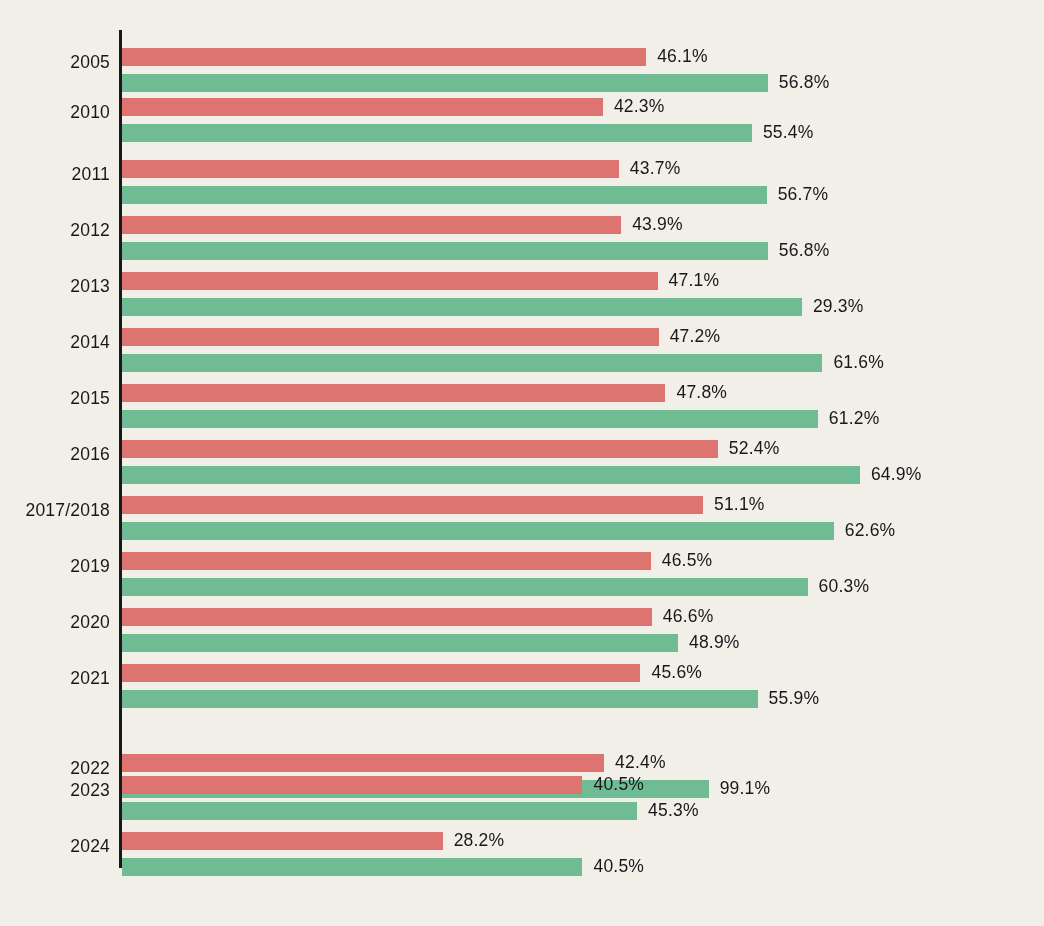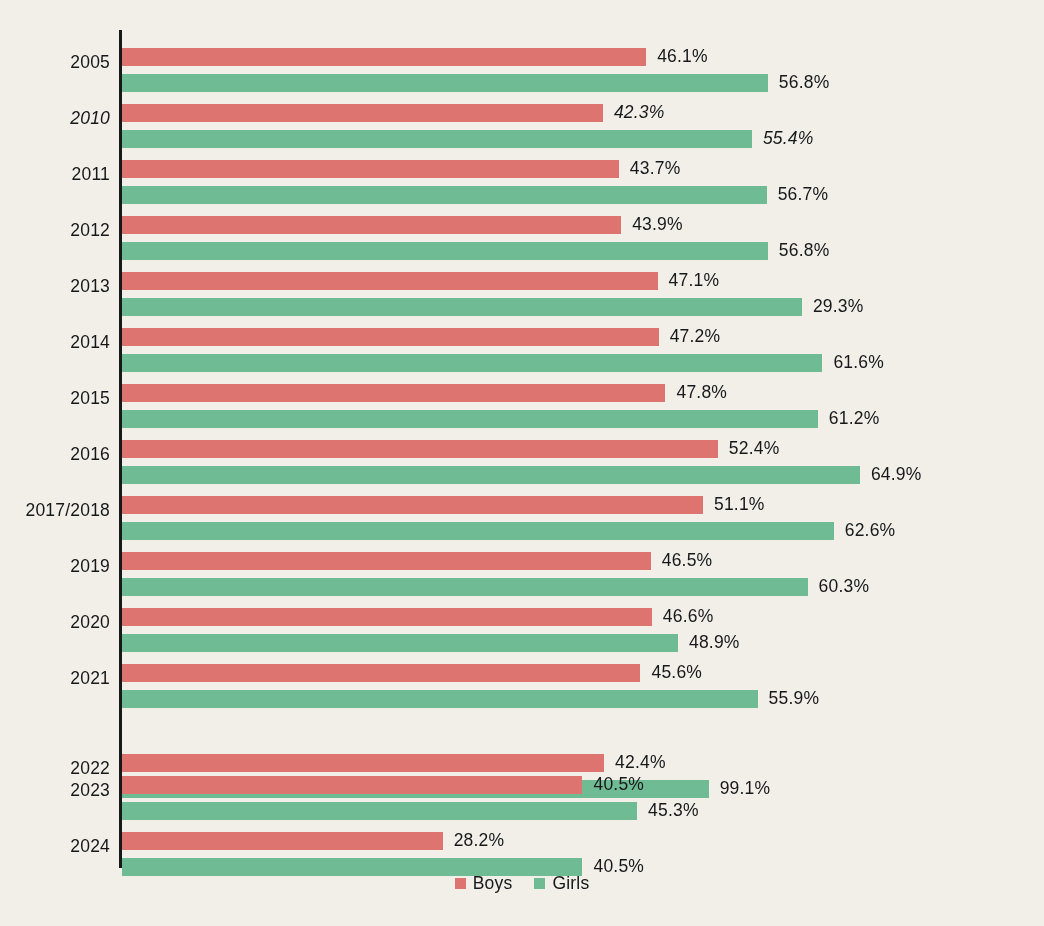--- a/index.html
+++ b/index.html
@@ -129,21 +129,21 @@
             <div class="bar-line boys">
               <span class="bar-rect boys" style="width: 524.157px; background: rgb(222, 116, 112);"></span>
               <span class="bar-value">46.1%</span>
             </div>
             <div class="bar-line girls">
               <span class="bar-rect girls" style="width: 645.816px; background: rgb(111, 187, 148);"></span>
               <span class="bar-value">56.8%</span>
             </div>
           </div>
         </div>
-        <div class="cat-row" style="top: 74px; font-style: italic;">
+        <div class="cat-row" style="top: 68px;">
           <div class="cat-label">2010</div>
           <div class="bars">
             <div class="bar-line boys">
               <span class="bar-rect boys" style="width: 480.951px; background: rgb(222, 116, 112);"></span>
               <span class="bar-value">42.3%</span>
             </div>
             <div class="bar-line girls">
               <span class="bar-rect girls" style="width: 629.898px; background: rgb(111, 187, 148);"></span>
               <span class="bar-value">55.4%</span>
             </div>
@@ -314,24 +314,14 @@
             </div>
             <div class="bar-line girls">
               <span class="bar-rect girls" style="width: 460.485px; background: rgb(111, 187, 148);"></span>
               <span class="bar-value">40.5%</span>
             </div>
           </div>
         </div>
       </div>
   </div>
 
-  <div id="legend">
-      <div class="legend-item">
-        <span class="legend-swatch boys" style="background: rgb(222, 116, 112);"></span>
-        <span class="legend-label">Boys</span>
-      </div>
-      <div class="legend-item">
-        <span class="legend-swatch girls" style="background: rgb(111, 187, 148);"></span>
-        <span class="legend-label">Girls</span>
-      </div>
-    </div>
 
 </div>
 
 </body></html>

